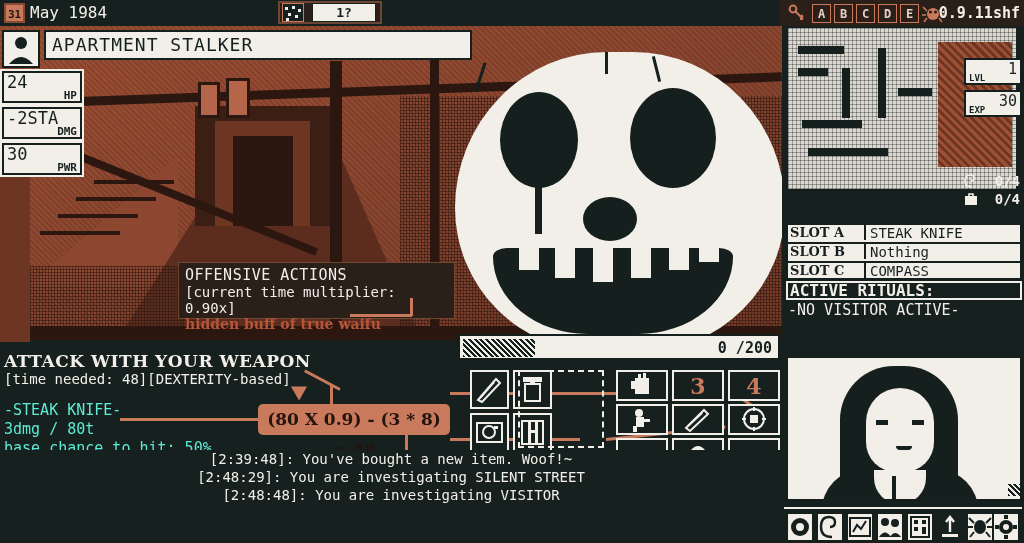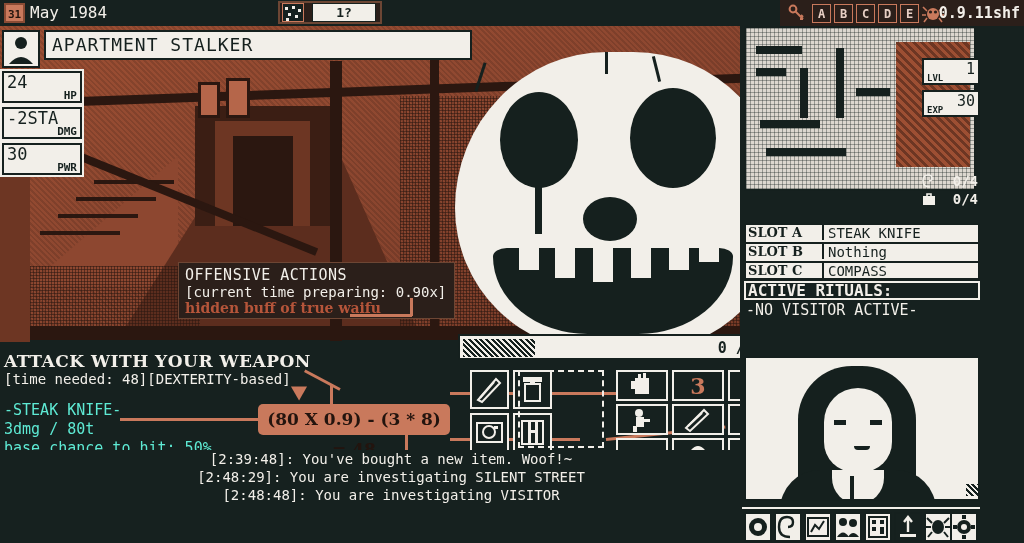--- a/index.html
+++ b/index.html
@@ -125,21 +125,21 @@
   .gr-cell { position:absolute; width:52px; height:31px; background:#16211f; border:2px solid #f2efe9; }
   .gr-num { color:#c9795c; font-family:"DejaVu Serif", serif; font-weight:bold; font-size:22px;
             text-align:center; line-height:28px; width:100%; }
 
   
   #log { position:absolute; left:0; top:450px; width:782px; height:93px; background:#16211f; text-align:center; }
   .log-line { font-size:14px; color:#f2efe9; line-height:18px; white-space:nowrap;text-align:center; }
   .log-line.last { font-weight:bold; font-size:15px; }
 
   
-  #side { position:absolute; left:740px; top:26px; width:242px; height:517px; background:#16211f; }
+  #side { position:absolute; left:782px; top:26px; width:242px; height:517px; background:#16211f; }
 
   #map-panel { position:absolute; left:4px; top:0px; width:232px; height:165px; background:#f2efe9; border:2px solid #15201e; overflow:hidden; }
   #map-inner { position:absolute; left:0; top:0; width:232px; height:165px;
      background:
        repeating-linear-gradient(0deg, rgba(21,32,30,.35) 0 1px, transparent 1px 4px),
        repeating-linear-gradient(90deg, rgba(21,32,30,.35) 0 1px, transparent 1px 4px),
        #dcd7cf; }
   .mapblk { position:absolute; background:#15201e; }
   #map-red { position:absolute; left:150px; top:14px; width:74px; height:125px;
      background:repeating-linear-gradient(45deg,#9d4f33 0 3px,#6d3623 3px 6px); }
@@ -279,21 +279,21 @@
       <div style="position:absolute;left:3px;top:-1px;font-size:17px;color:#15201e;">-2STA</div>
       <div style="position:absolute;right:3px;bottom:-1px;font-size:11px;font-weight:bold;color:#15201e;">DMG</div>
     </div>
     <div class="pxbox" style="position:absolute;left:2px;top:117px;width:80px;height:32px;">
       <div style="position:absolute;left:3px;top:-1px;font-size:17px;color:#15201e;">30</div>
       <div style="position:absolute;right:3px;bottom:-1px;font-size:11px;font-weight:bold;color:#15201e;">PWR</div>
     </div>
 
     <div id="offensive-panel">
       <div class="t1">OFFENSIVE ACTIONS</div>
-      <div class="t2">[current time preparing: 0.90x]</div>
+      <div class="t2">[current time multiplier: 0.90x]</div>
       <div class="t3">hidden buff of true waifu</div>
     </div>
     <div class="arrow" style="left:350px;top:288px;width:62px;"></div>
     <div class="arrowv" style="left:410px;top:272px;height:18px;"></div>
 
     <div id="attack-block">
       <div class="hdr">ATTACK WITH YOUR WEAPON</div>
       <div class="sub">[time needed: 48][DEXTERITY-based]</div>
       <div class="wp">
         <div>-STEAK KNIFE-</div>

